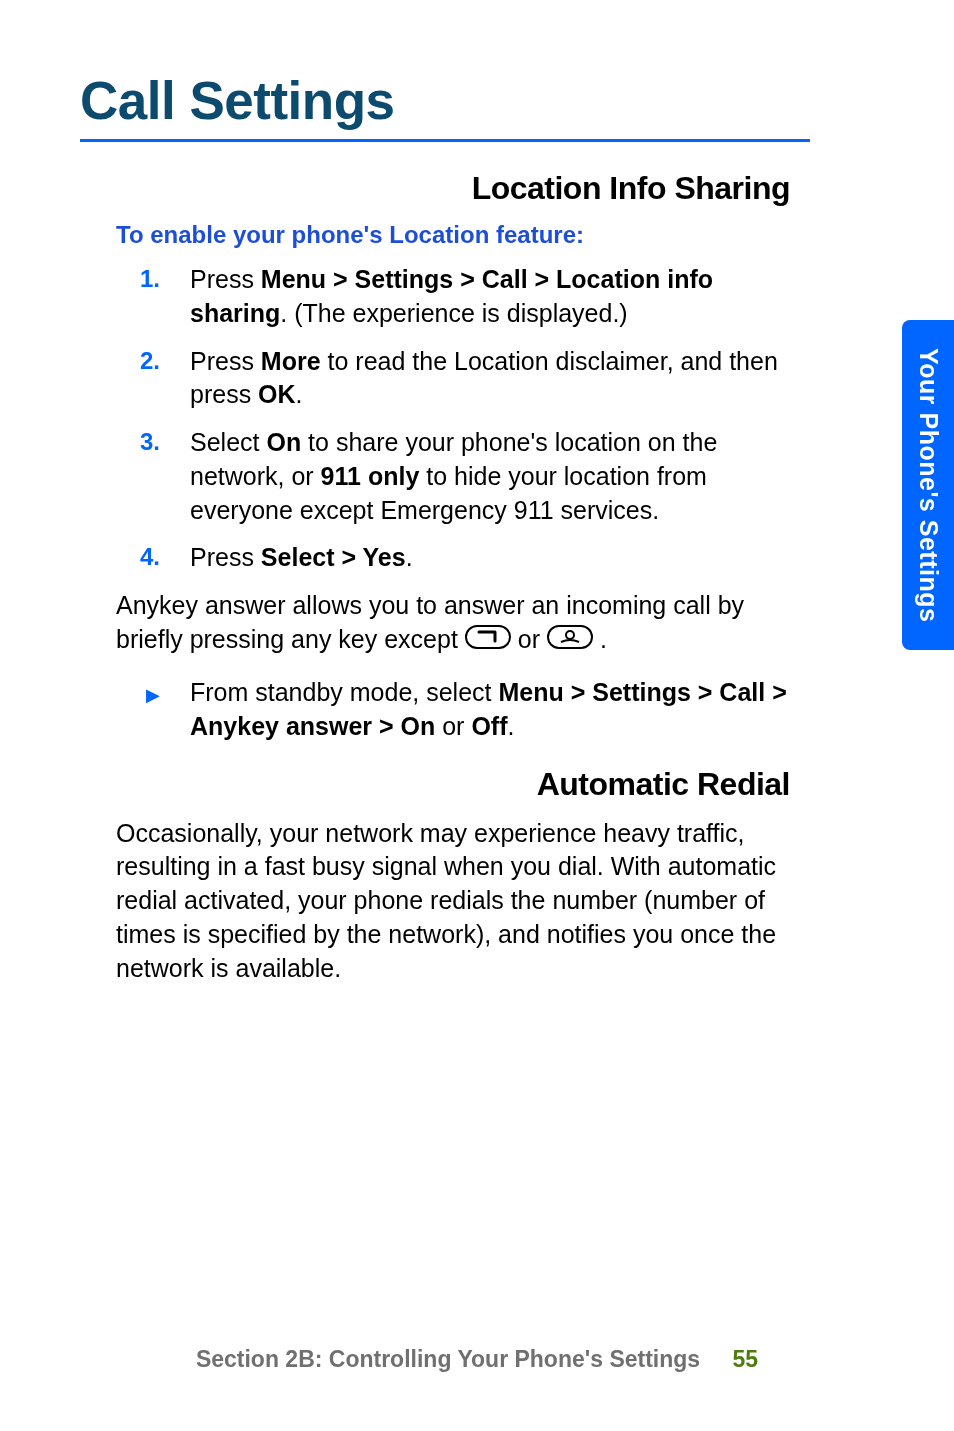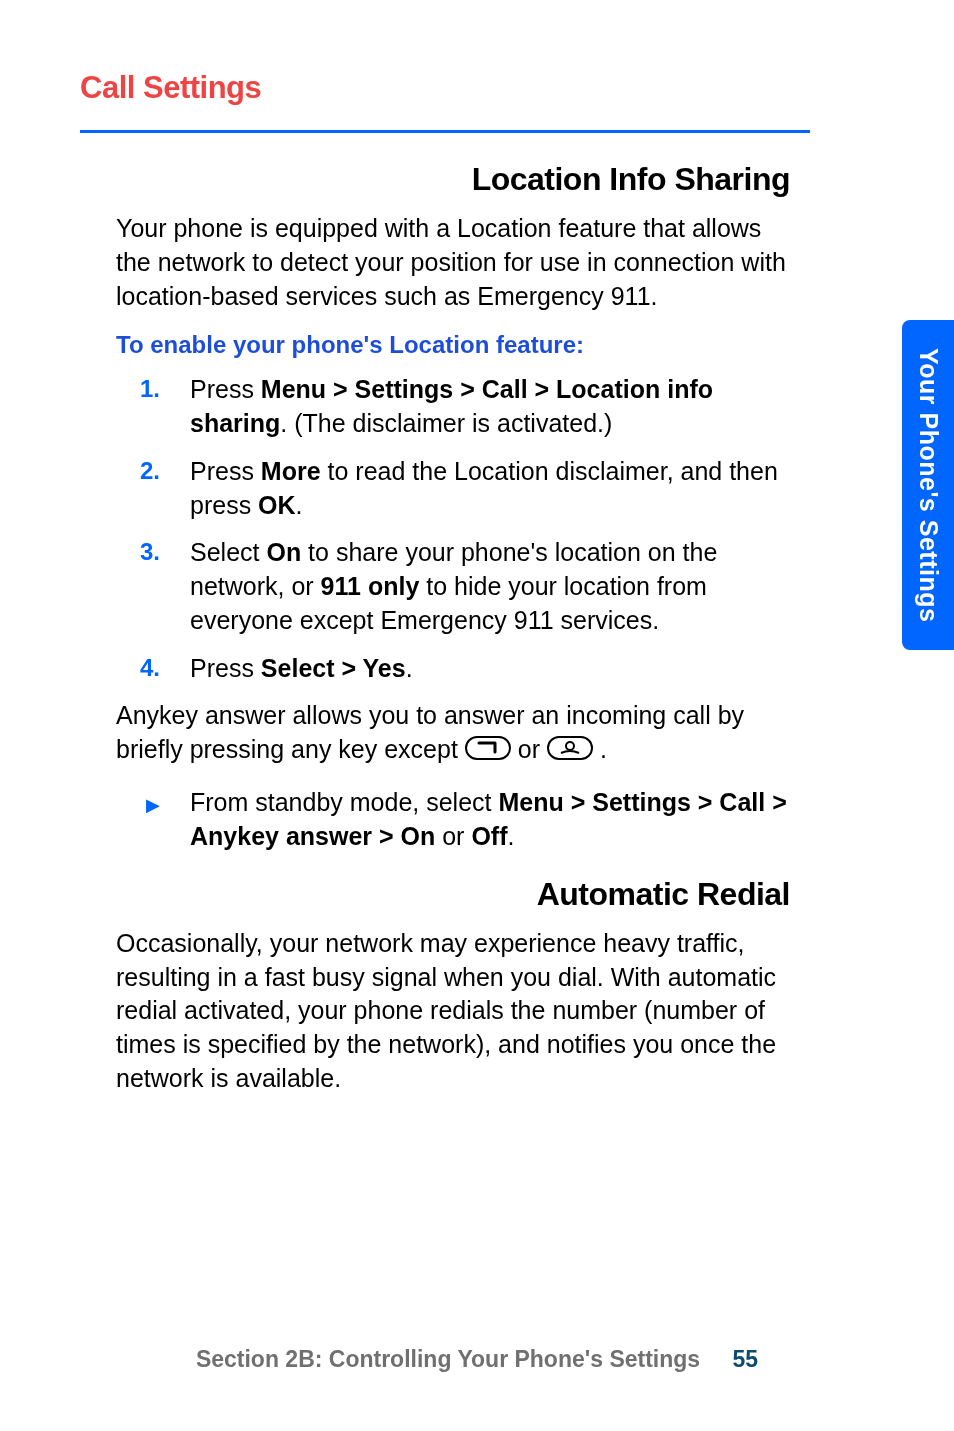--- a/index.html
+++ b/index.html
@@ -11,24 +11,24 @@
     font-family: "Segoe UI", "Helvetica Neue", Arial, sans-serif;
     color: #000;
     position: relative;
   }
   .page {
     box-sizing: border-box;
     padding: 70px 80px 60px 80px;
     width: 870px;
   }
   .main-heading {
-    color: #ef4444;
+    color: #0c4a6e;
     font-weight: 700;
-    font-size: 31px;
-    margin: 0 0 24px 0;
+    font-size: 53px;
+    margin: 0 0 8px 0;
     letter-spacing: -0.5px;
   }
   .blue-rule {
     border: none;
     border-top: 3px solid #0066ff;
     margin: 0 0 28px 0;
     width: 730px;
   }
   .sub-heading {
     font-weight: 700;
@@ -115,40 +115,39 @@
     position: absolute;
     bottom: 58px;
     left: 0;
     width: 954px;
     text-align: center;
     font-size: 23px;
     font-weight: 700;
     color: #707070;
   }
   .footer .pagenum {
-    color: #0c4a6e;
+    color: #4d7c0f;
     margin-left: 26px;
     text-align: center;
   }
 </style>
 </head>
 <body>
 
 <div class="page">
 
   <h1 class="main-heading">Call Settings</h1>
   <hr class="blue-rule">
 
   <h2 class="sub-heading">Location Info Sharing</h2>
-  <p class="body-text">Your phone is equipped with a Location feature that allows the network to detect your position for use in connection with location-based services such as Emergency 911.</p>
   <p class="instruction-label">To enable your phone's Location feature:</p>
   <ol class="steps">
     <li>
       <span class="num">1.</span>
-      <span>Press </span><span class="bold">Menu &gt; Settings &gt; Call &gt; Location info sharing</span><span>. (The  disclaimer is activated.)</span>
+      <span>Press </span><span class="bold">Menu &gt; Settings &gt; Call &gt; Location info sharing</span><span>. (The  experience is displayed.)</span>
     </li>
     <li>
       <span class="num">2.</span>
       <span>Press </span><span class="bold">More</span><span> to read the Location disclaimer, and then press </span><span class="bold">OK</span><span>.</span>
     </li>
     <li>
       <span class="num">3.</span>
       <span>Select </span><span class="bold">On</span><span> to share your phone's location on the network, or </span><span class="bold">911 only</span><span> to hide your location from everyone except Emergency 911 services.</span>
     </li>
     <li>

